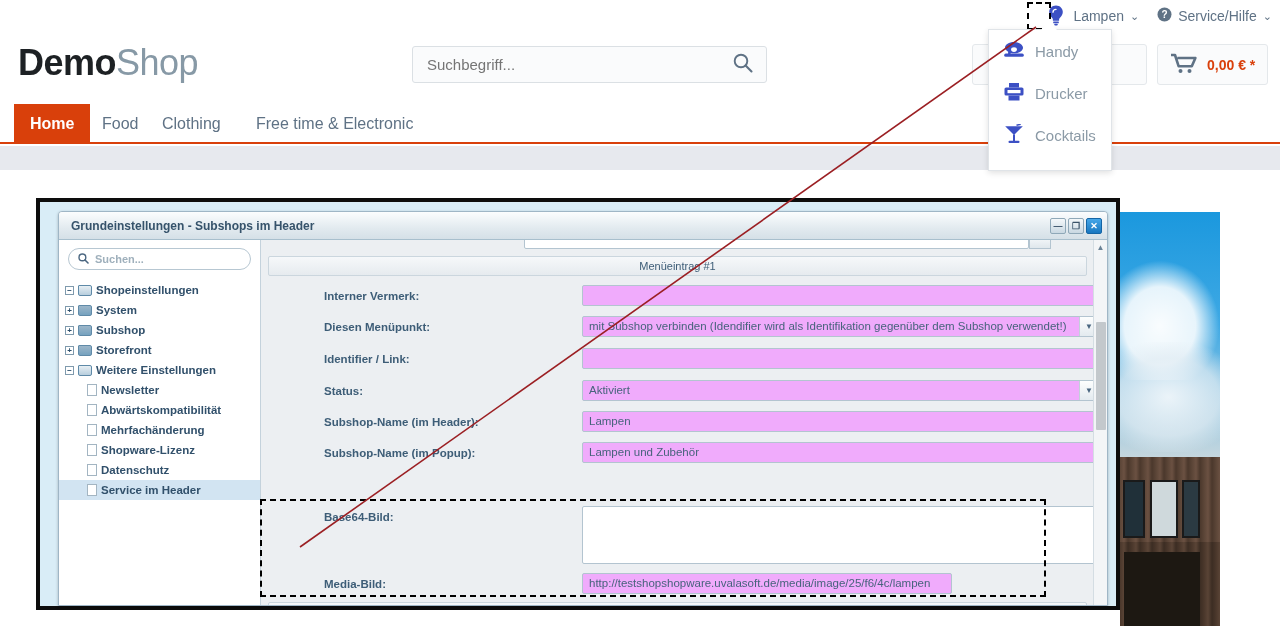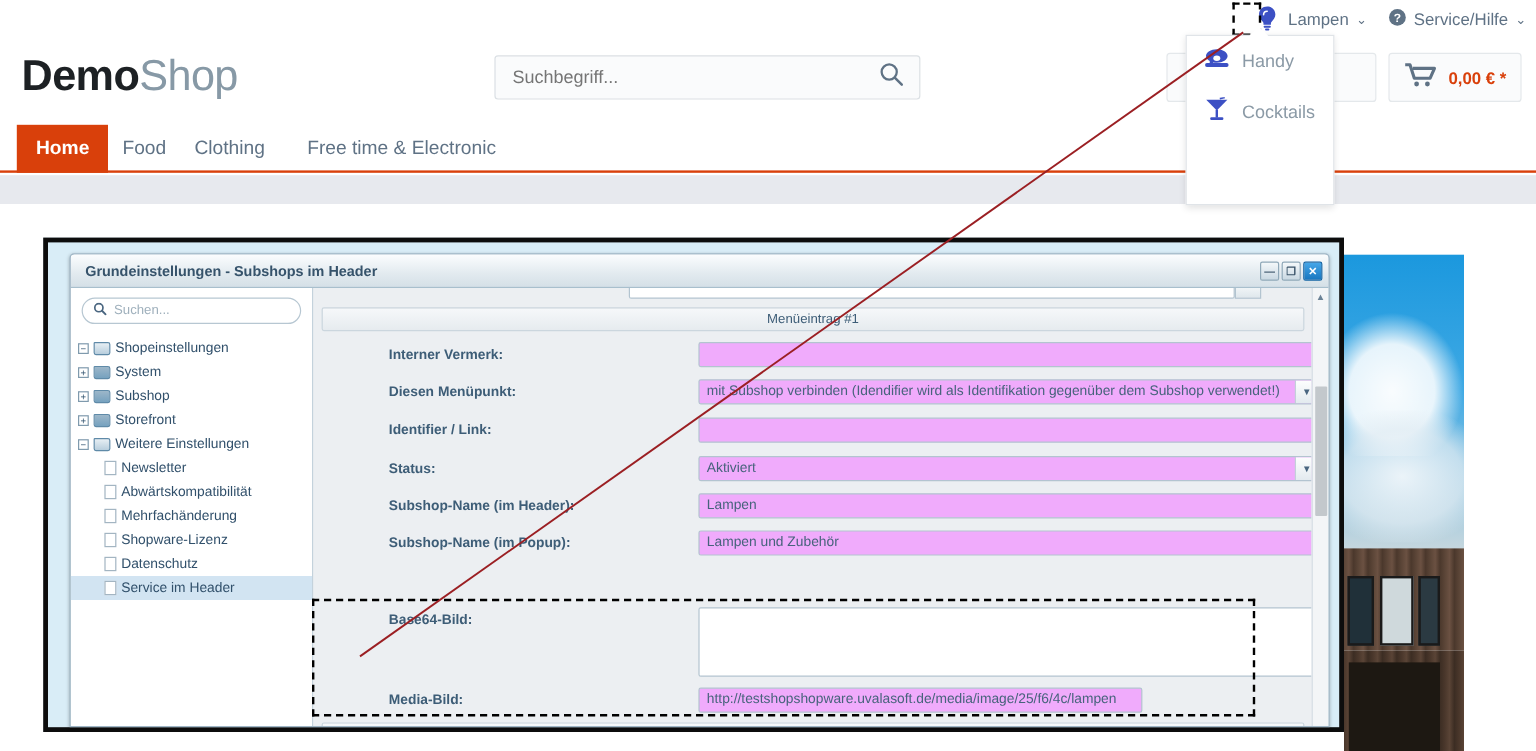--- a/index.html
+++ b/index.html
@@ -176,21 +176,21 @@
     display: flex; align-items: center; justify-content: center;
     font-size: 9px; color: #3a5369; cursor: pointer;
   }
   .wb.close { background: linear-gradient(#45a6e8, #1877c0); border-color: #1465a5; color: #fff; font-weight: 700; }
 
   .bk-body { position: relative; height: 367px; background: #eceff2; }
 
   
   .bk-side {
     position: absolute; left: 0; top: 0; width: 202px; height: 367px;
-    background: #fff; border-right: 1px solid #c4d2dc;
+    background: #fff; border-right: 1px solid #c4d2dc; font-weight: bold;
   }
   .side-search {
     margin: 8px 9px 6px 9px; height: 22px;
     border: 1px solid #b7c7d2; border-radius: 11px; background: #fff;
     display: flex; align-items: center; gap: 6px; padding-left: 9px;
     font-size: 11px; color: #9fb0bc;
   }
   .tree { padding-top: 4px; font-size: 11.5px; color: #31506b; }
   .tree-row {
     display: flex; align-items: center; gap: 4px;
@@ -554,20 +554,31 @@
           <path d="M11 2C6 2 2 4.6 2 7.6c0 1.7 1.2 3.2 3.1 4.2v2.9c0 .6.7.9 1.1.4l1.9-2.1c.9.2 1.9.3 2.9.3 5 0 9-2.6 9-5.6S16 2 11 2z" fill="#3c50c4"></path>
           <ellipse cx="11" cy="9.6" rx="2.9" ry="2.3" fill="#fff"></ellipse>
           <rect x="1.2" y="13.5" width="19.6" height="3.3" rx="1.6" fill="#3c50c4"></rect>
         </svg>
       </span>
       <span>Handy</span>
     </div>
     <div class="popup-item">
       <span>
         <svg width="22" height="20" viewBox="0 0 22 20">
+          <rect x="6" y="1" width="10" height="4.5" fill="#3c50c4"></rect>
+          <rect x="1.5" y="5.5" width="19" height="8" rx="1.6" fill="#3c50c4"></rect>
+          <rect x="4.5" y="8" width="13" height="3.2" fill="#fff"></rect>
+          <rect x="5.5" y="13.5" width="11" height="5" fill="#3c50c4"></rect>
+        </svg>
+      </span>
+      <span>Drucker</span>
+    </div>
+    <div class="popup-item">
+      <span>
+        <svg width="22" height="20" viewBox="0 0 22 20">
           <path d="M2.2 2.2h17.6L11 11z" fill="#3c50c4"></path>
           <rect x="10" y="10.5" width="2" height="6.5" fill="#3c50c4"></rect>
           <rect x="5.5" y="16.8" width="11" height="2.2" rx="1" fill="#3c50c4"></rect>
           <path d="M13.5 1.2l4.2-1" stroke="#3c50c4" stroke-width="1.4" fill="none"></path>
         </svg>
       </span>
       <span>Cocktails</span>
     </div>
   </div>
 

